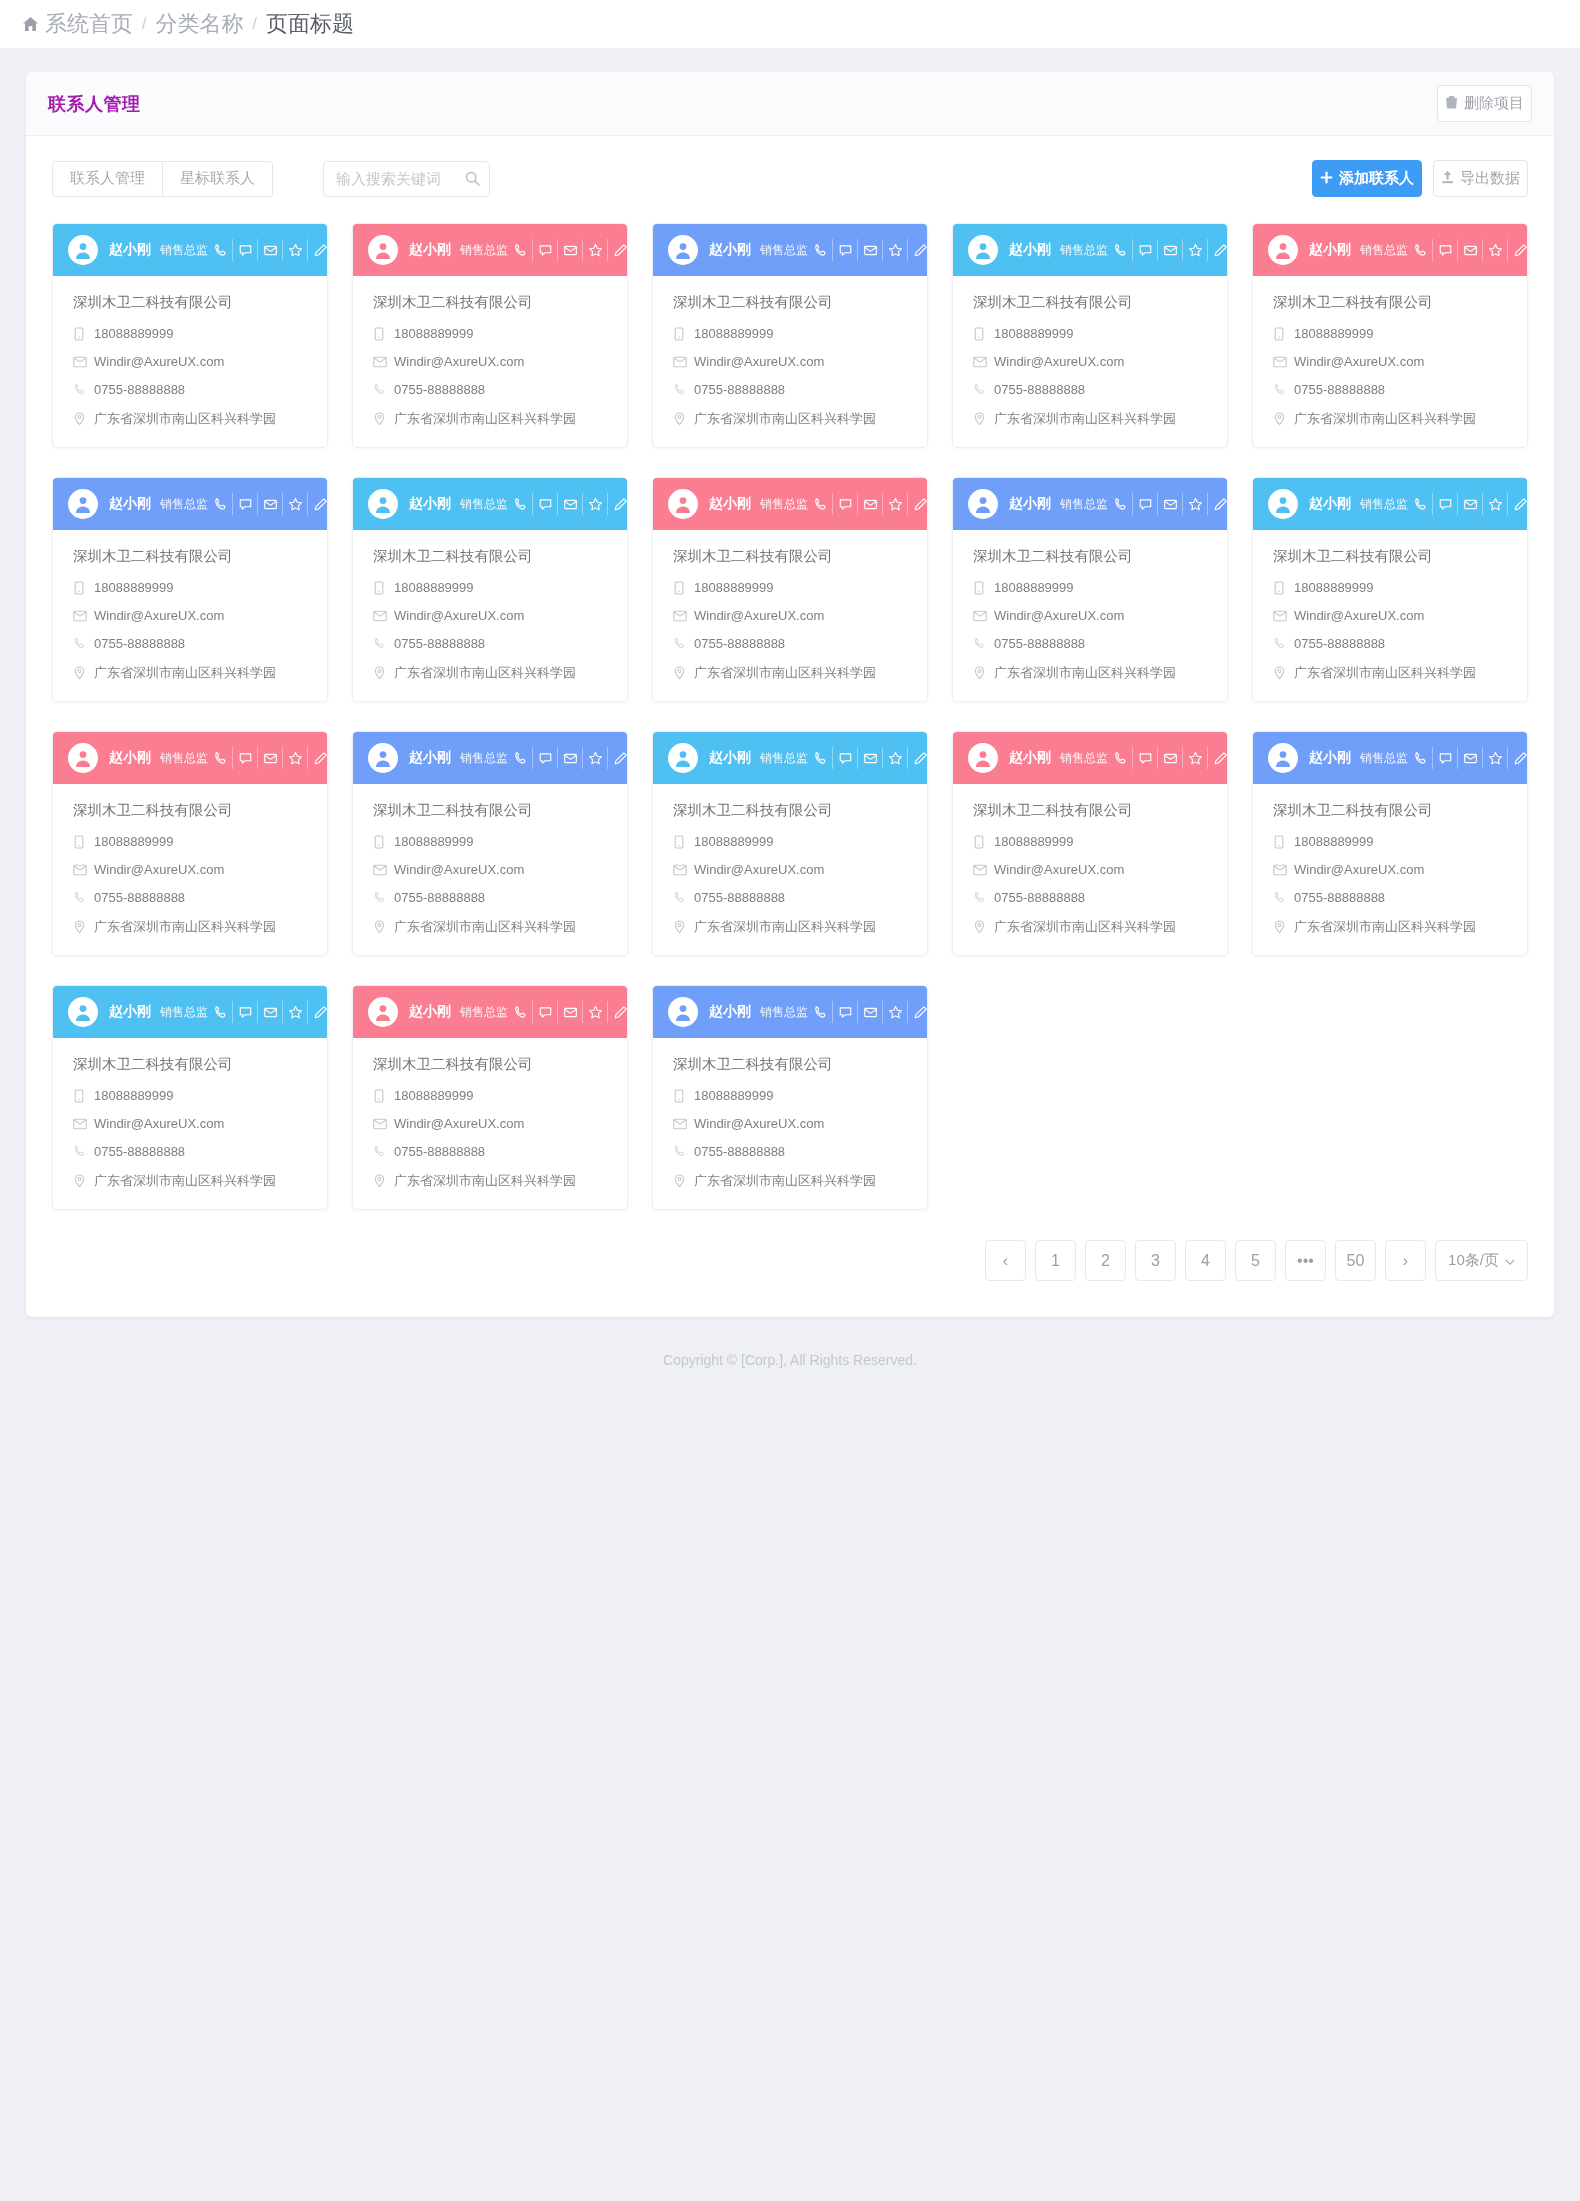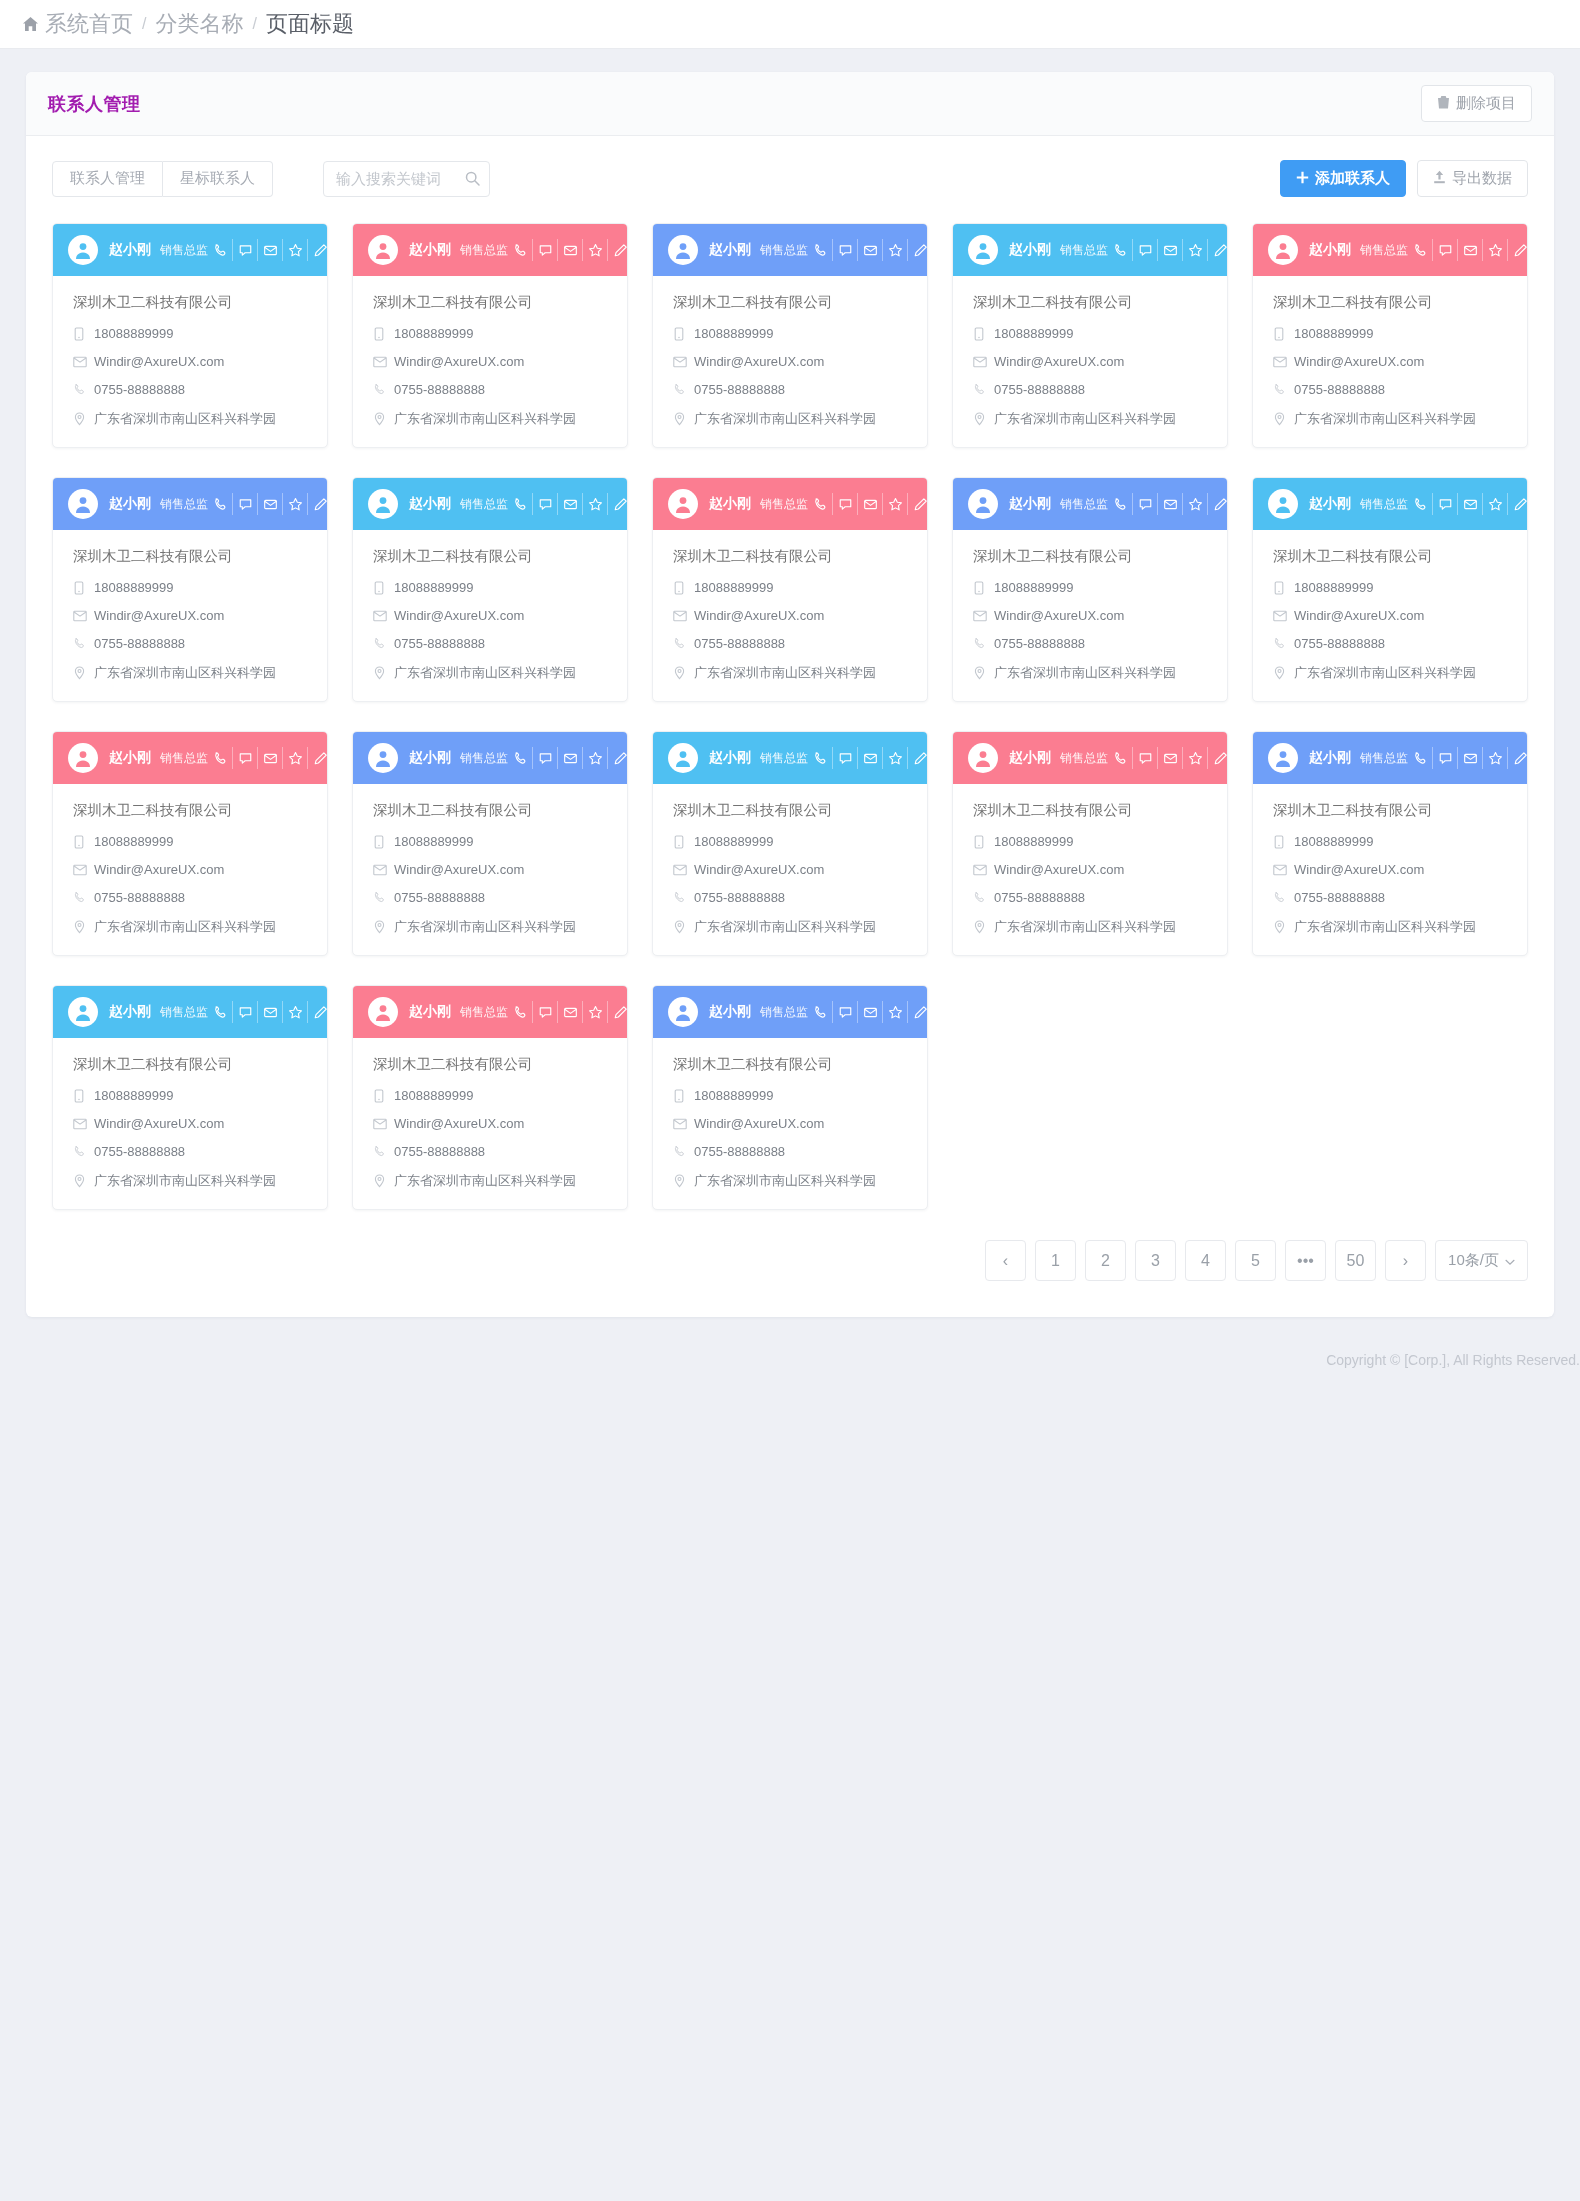--- a/index.html
+++ b/index.html
@@ -53,21 +53,21 @@
     font-size: 18px;
     color: #a21caf;
     font-weight: bold;
     letter-spacing: .5px;
   }
   .btn {
     display: inline-flex;
     align-items: center;
     gap: 6px;
     height: 37px;
-    padding: 0 15px;
+    padding: 0 7px;
     border-radius: 4px;
     font-size: 15px;
     cursor: pointer;
     white-space: nowrap;
     user-select: none;
   }
   .btn-ghost {
     background: #ffffff;
     border: 1px solid #e2e5e9;
     color: #a0a5ad;
@@ -222,21 +222,21 @@
     min-width: 93px;
     gap: 6px;
     font-size: 15px;
   }
 
   
   .footer {
     height: 86px;
     display: flex;
     align-items: center;
-    justify-content: flex-end;
+    justify-content: center;
     font-size: 14px;
     color: #c3c7cf;
   }
 </style>
 </head>
 <body>
 
 <div class="breadcrumb-bar">
   <span class="home-icon">
     <svg width="17" height="16" viewBox="0 0 17 16">

